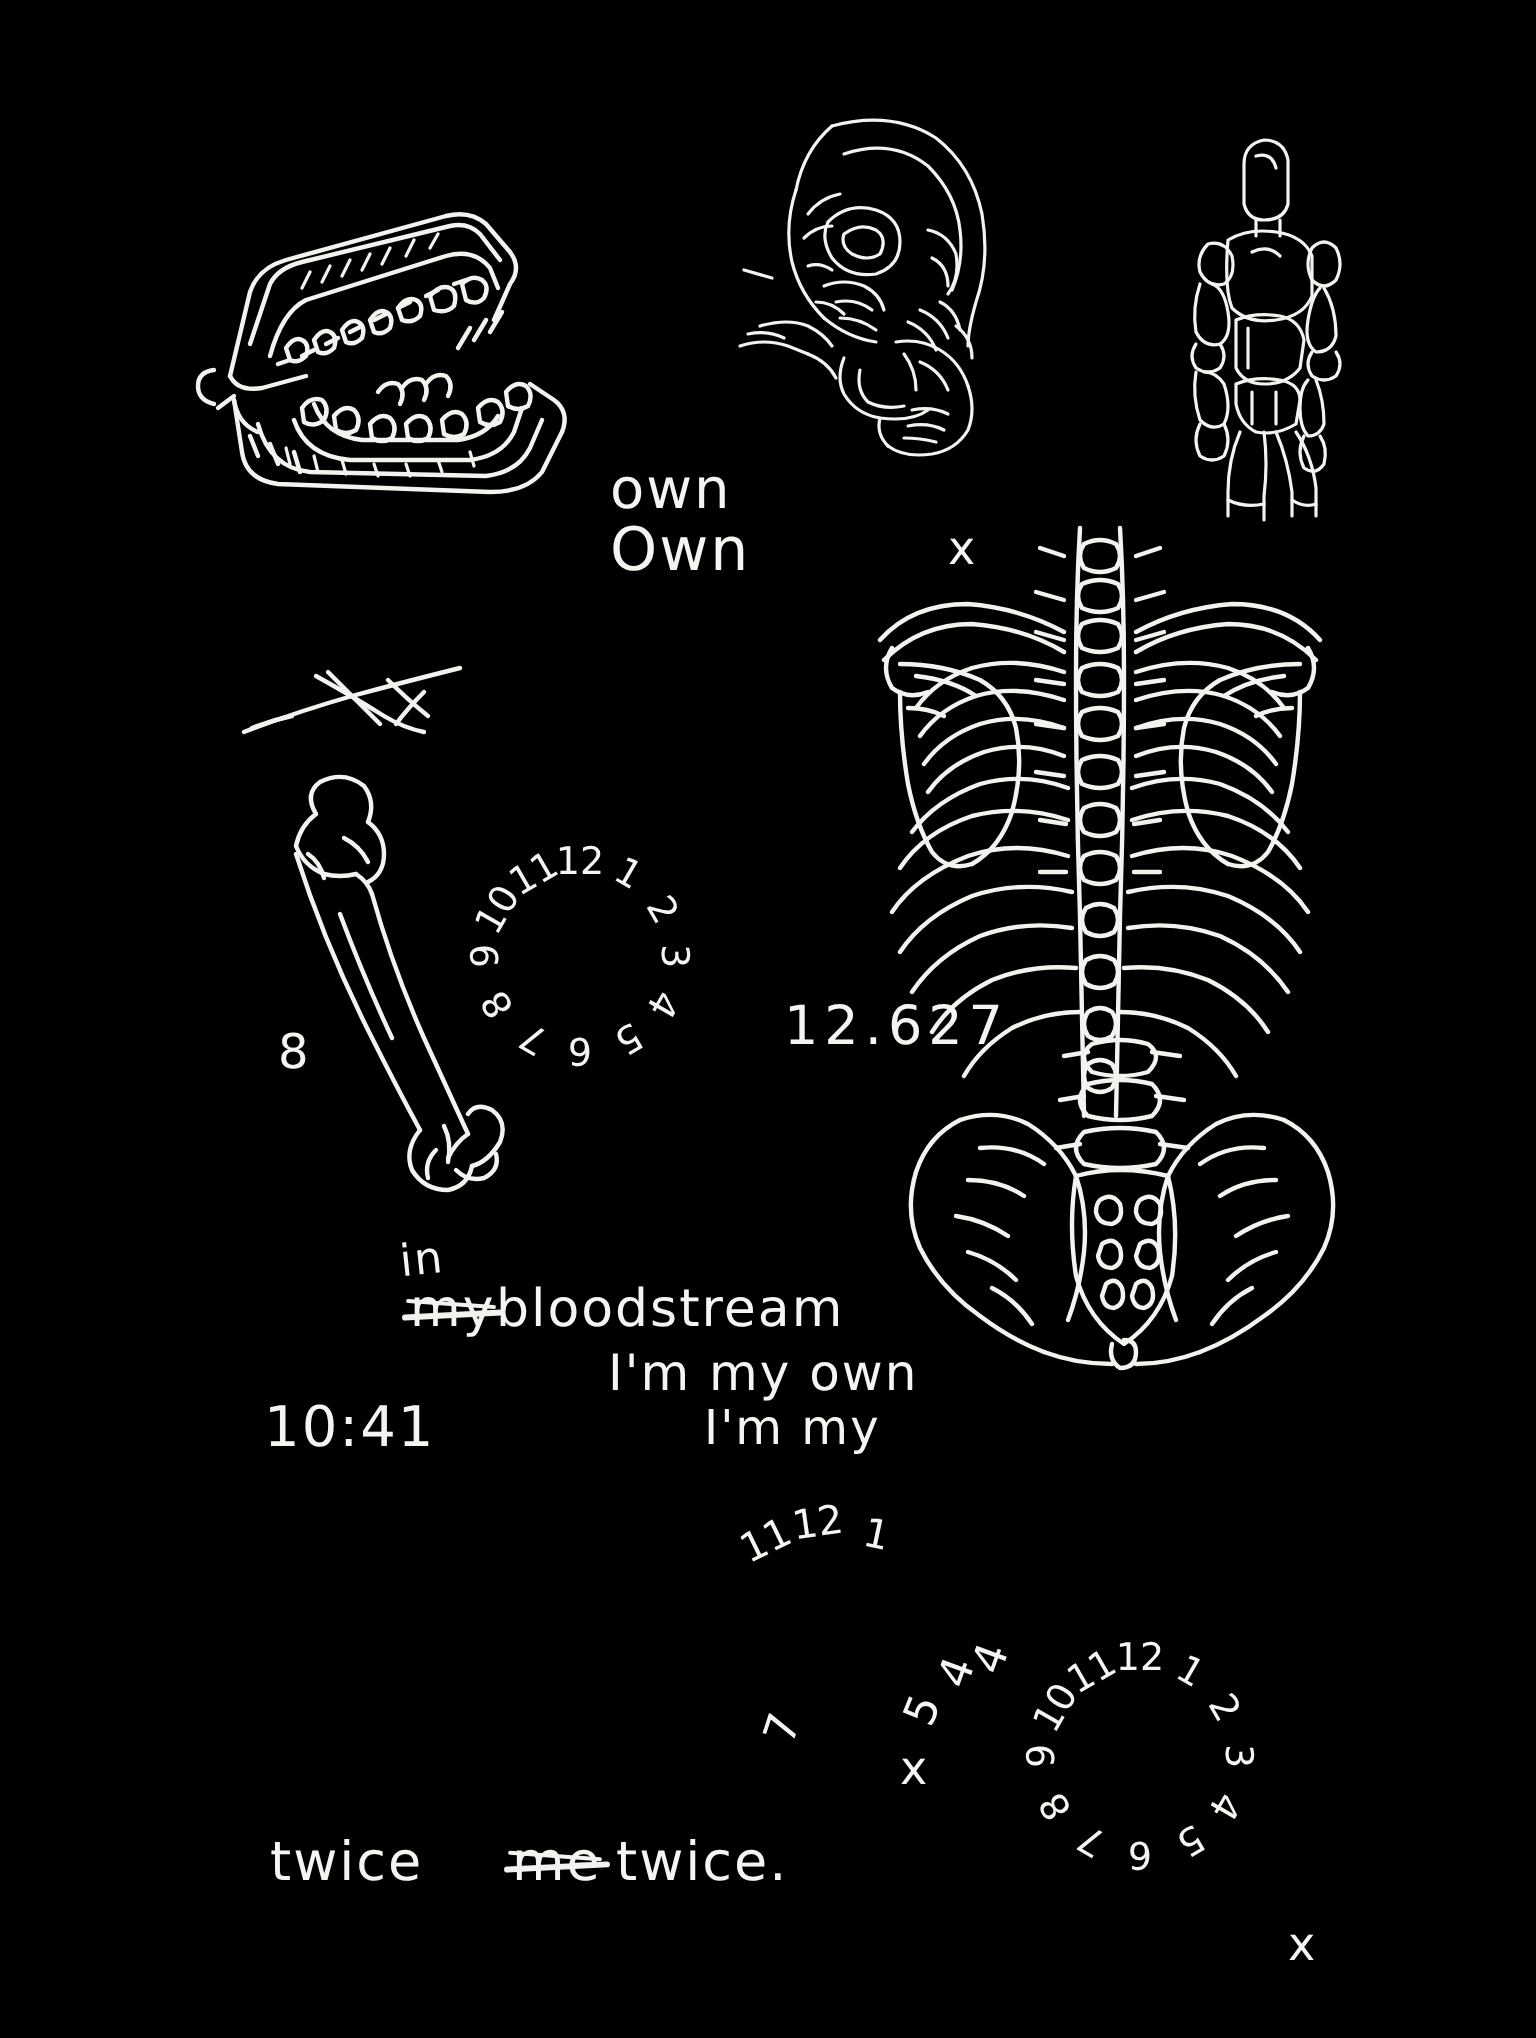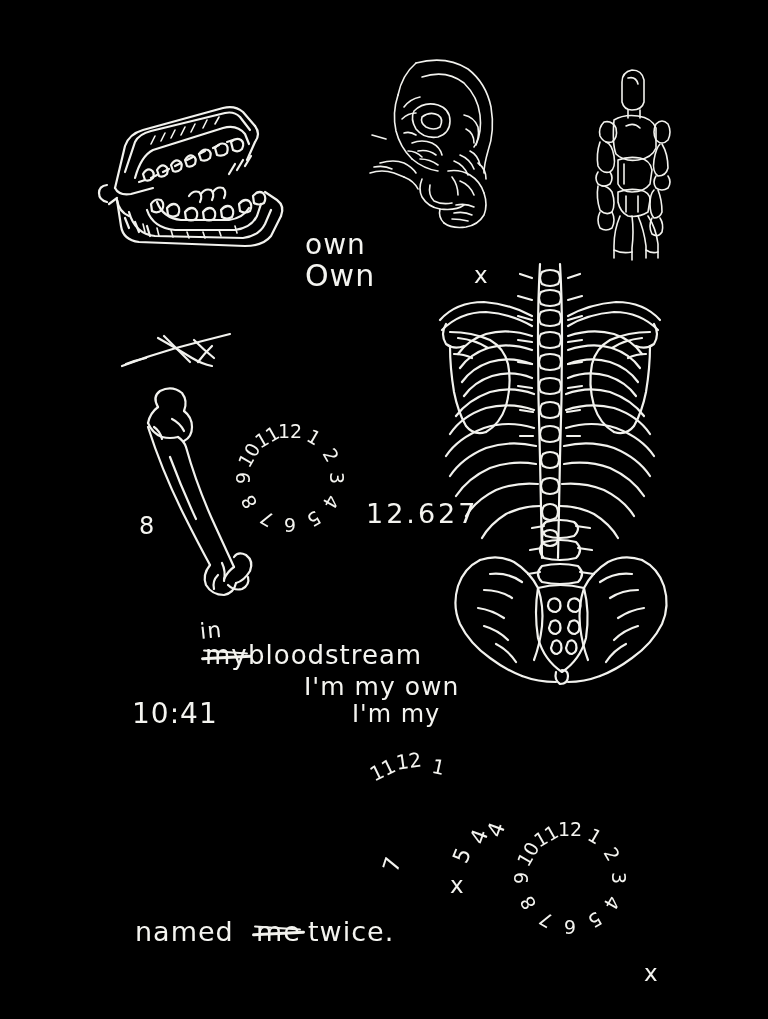--- a/index.html
+++ b/index.html
@@ -458,25 +458,25 @@
   </div>
 
   <div class="hand" style="left:248px; top:640px; font-size:26px;">bloodstream</div>
 
   <div class="hand" style="left:304px; top:672px; font-size:25px;">I'm my own</div>
   <div class="hand" style="left:304px; top:700px; font-size:24px;margin-left:48px;">I'm my</div>
 
 
   <div class="hand" style="left:132px; top:697px; font-size:28px;">10:41</div>
 
-  <div class="hand" style="left:366px; top:498px; font-size:27px; letter-spacing:3px;text-align:center;">12.627</div>
+  <div class="hand" style="left:392px; top:498px; font-size:27px; letter-spacing:3px;text-align:center;">12.627</div>
 
   <div class="hand" style="left:139px; top:512px; font-size:24px;">8</div>
 
-  <div class="hand" style="left:135px; top:916px; font-size:27px;">named</div>
+  <div class="hand" style="left:135px; top:916px; font-size:27px;">twice</div>
   <div class="hand" style="left:256px; top:916px; font-size:27px;">
     <span class="strike">me</span>
   </div>
   <div class="hand" style="left:308px; top:916px; font-size:27px;">twice.</div>
 
   <div class="xmark" style="left:474px; top:262px; font-size:23px;">x</div>
   <div class="xmark" style="left:450px; top:872px; font-size:23px;">x</div>
   <div class="xmark" style="left:644px; top:960px; font-size:23px;">x</div>
 
   <div class="loose" style="left:385px; top:852px; font-size:22px; transform:rotate(-72deg);">7</div>

